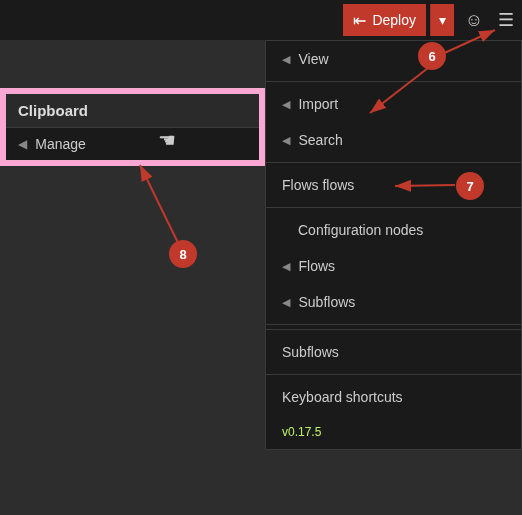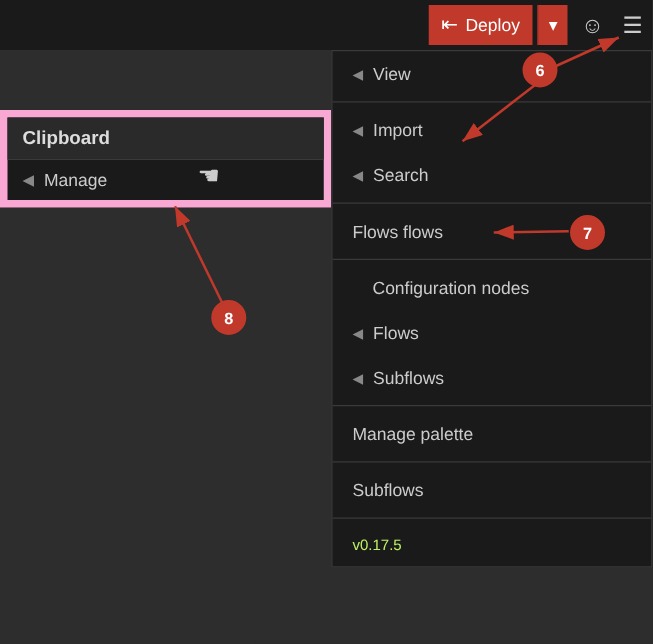--- a/index.html
+++ b/index.html
@@ -236,28 +236,28 @@
   </div>
   <div class="menu-item">
     <span class="arrow">◀</span>
     <span>Flows</span>
   </div>
   <div class="menu-item">
     <span class="arrow">◀</span>
     <span>Subflows</span>
   </div>
   <div class="menu-separator"></div>
-  <div class="menu-item">
-    <span>Manage palette</span>
-  </div>
   <div class="menu-separator"></div>
   <div class="menu-item">
     <span>Subflows</span>
   </div>
   <div class="menu-separator"></div>
+  <div class="menu-item">
+    <span>Keyboard shortcuts</span>
+  </div>
   <div class="menu-item">
     <span class="version-text">v0.17.5</span>
   </div>
 </div>
 
 <svg class="annotations">
 
   <defs>
     <marker id="arrowhead" markerWidth="8" markerHeight="6" refX="8" refY="3" orient="auto">
       <polygon points="0 0, 8 3, 0 6" fill="#c0392b"></polygon>

